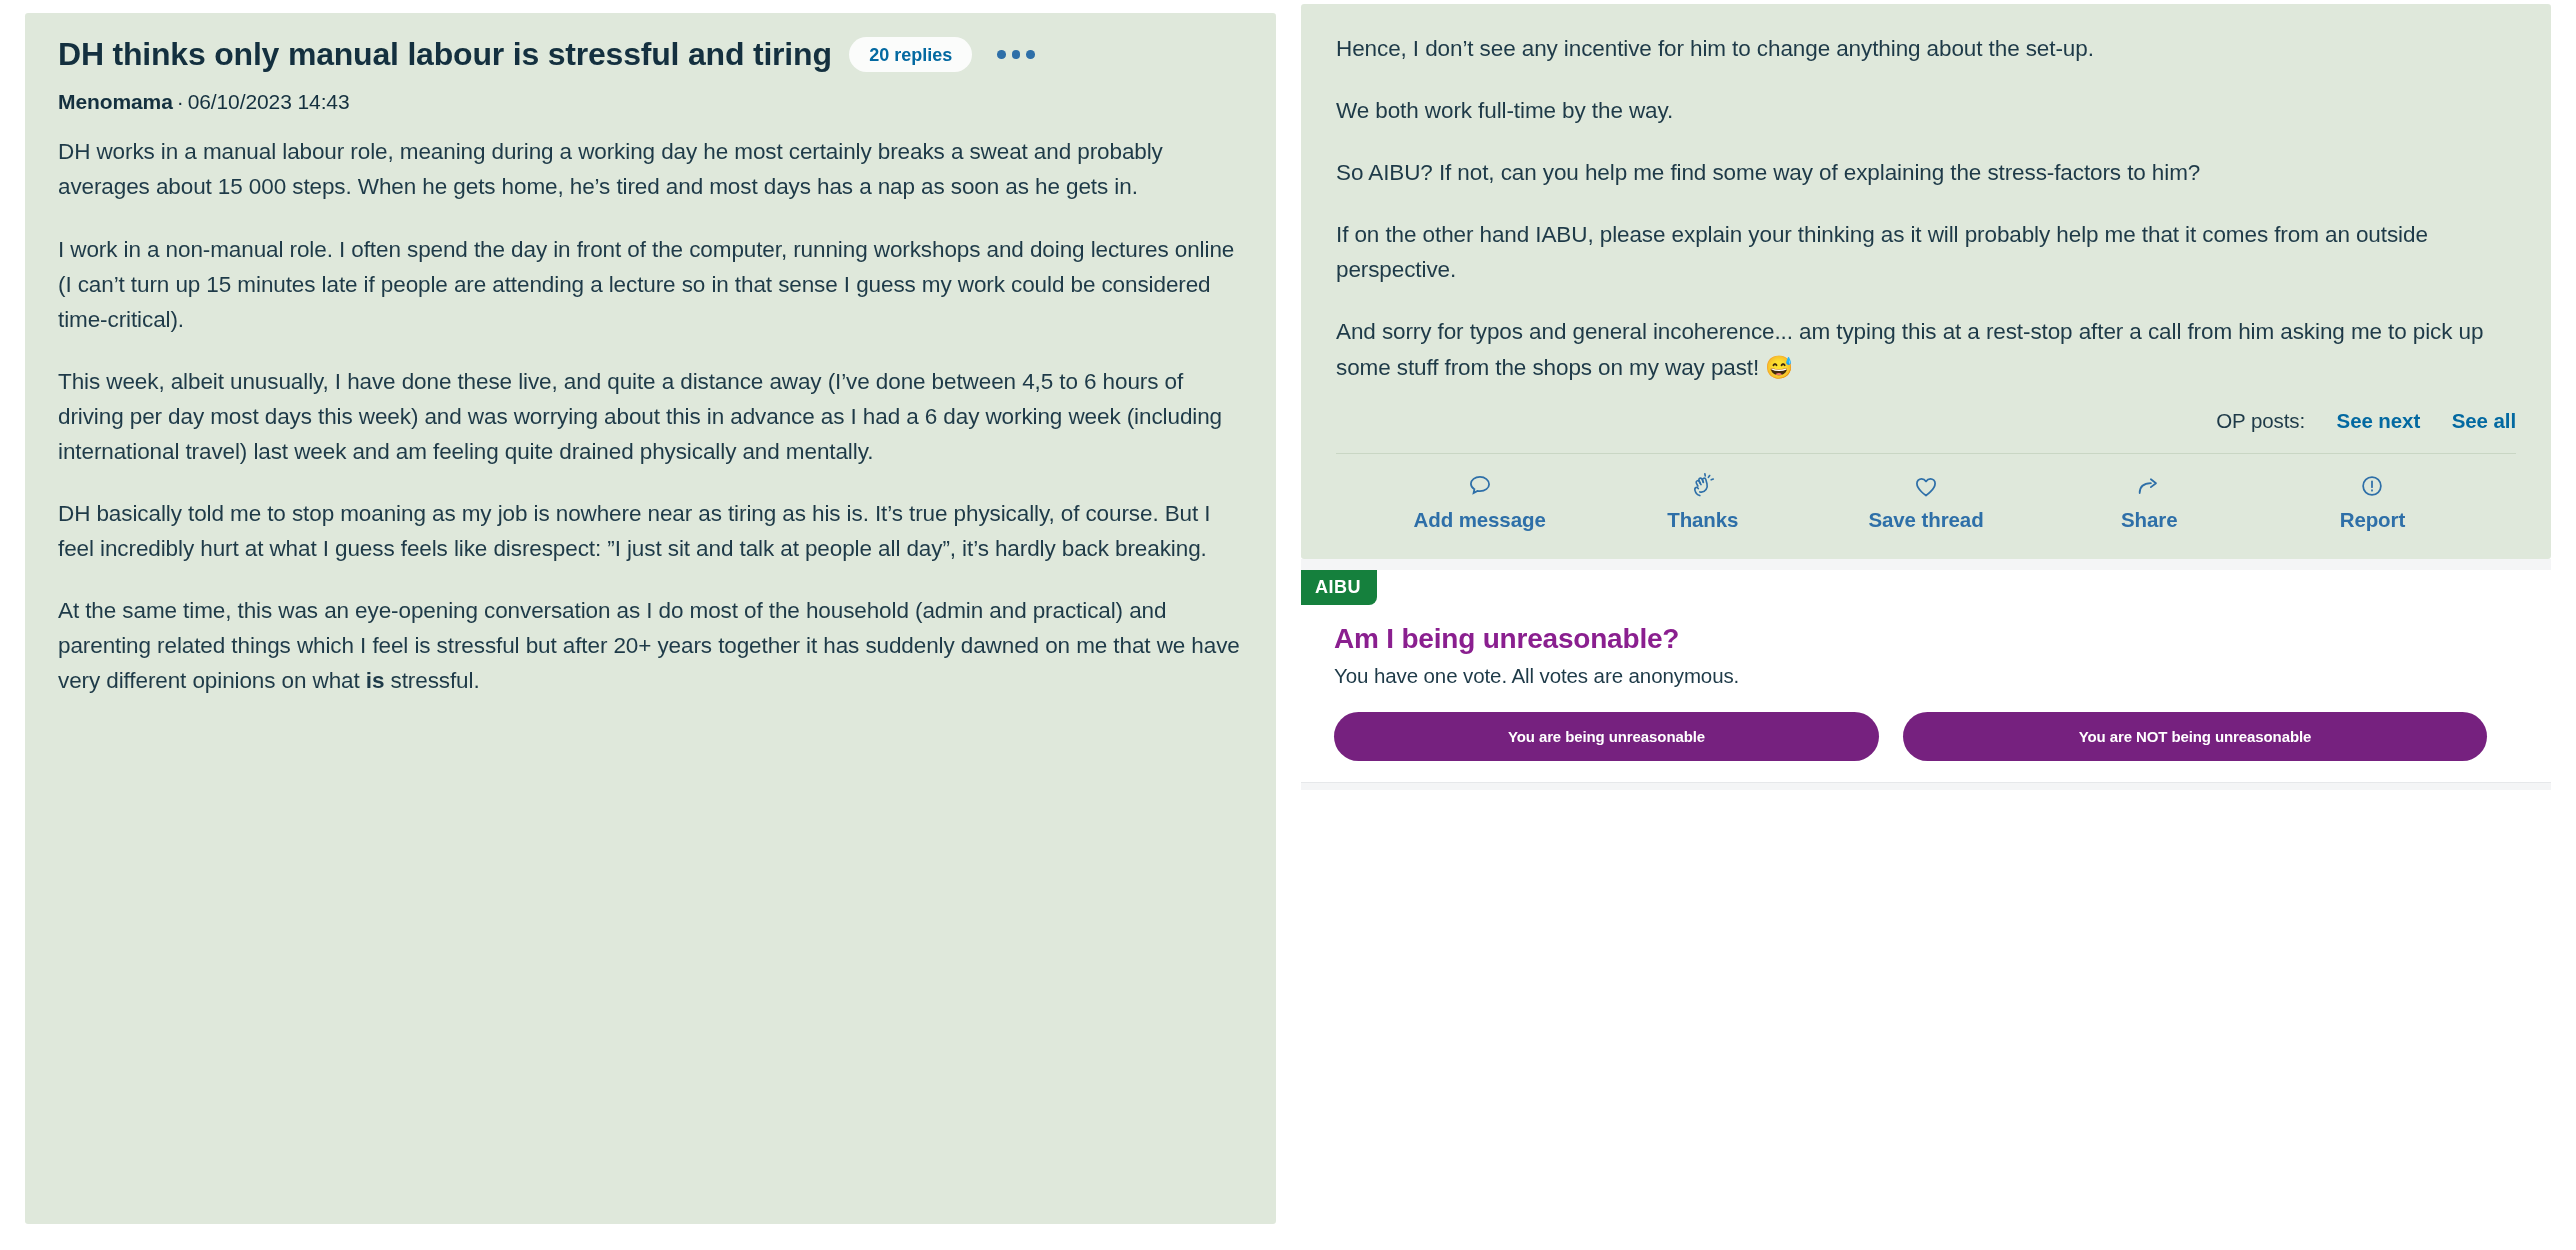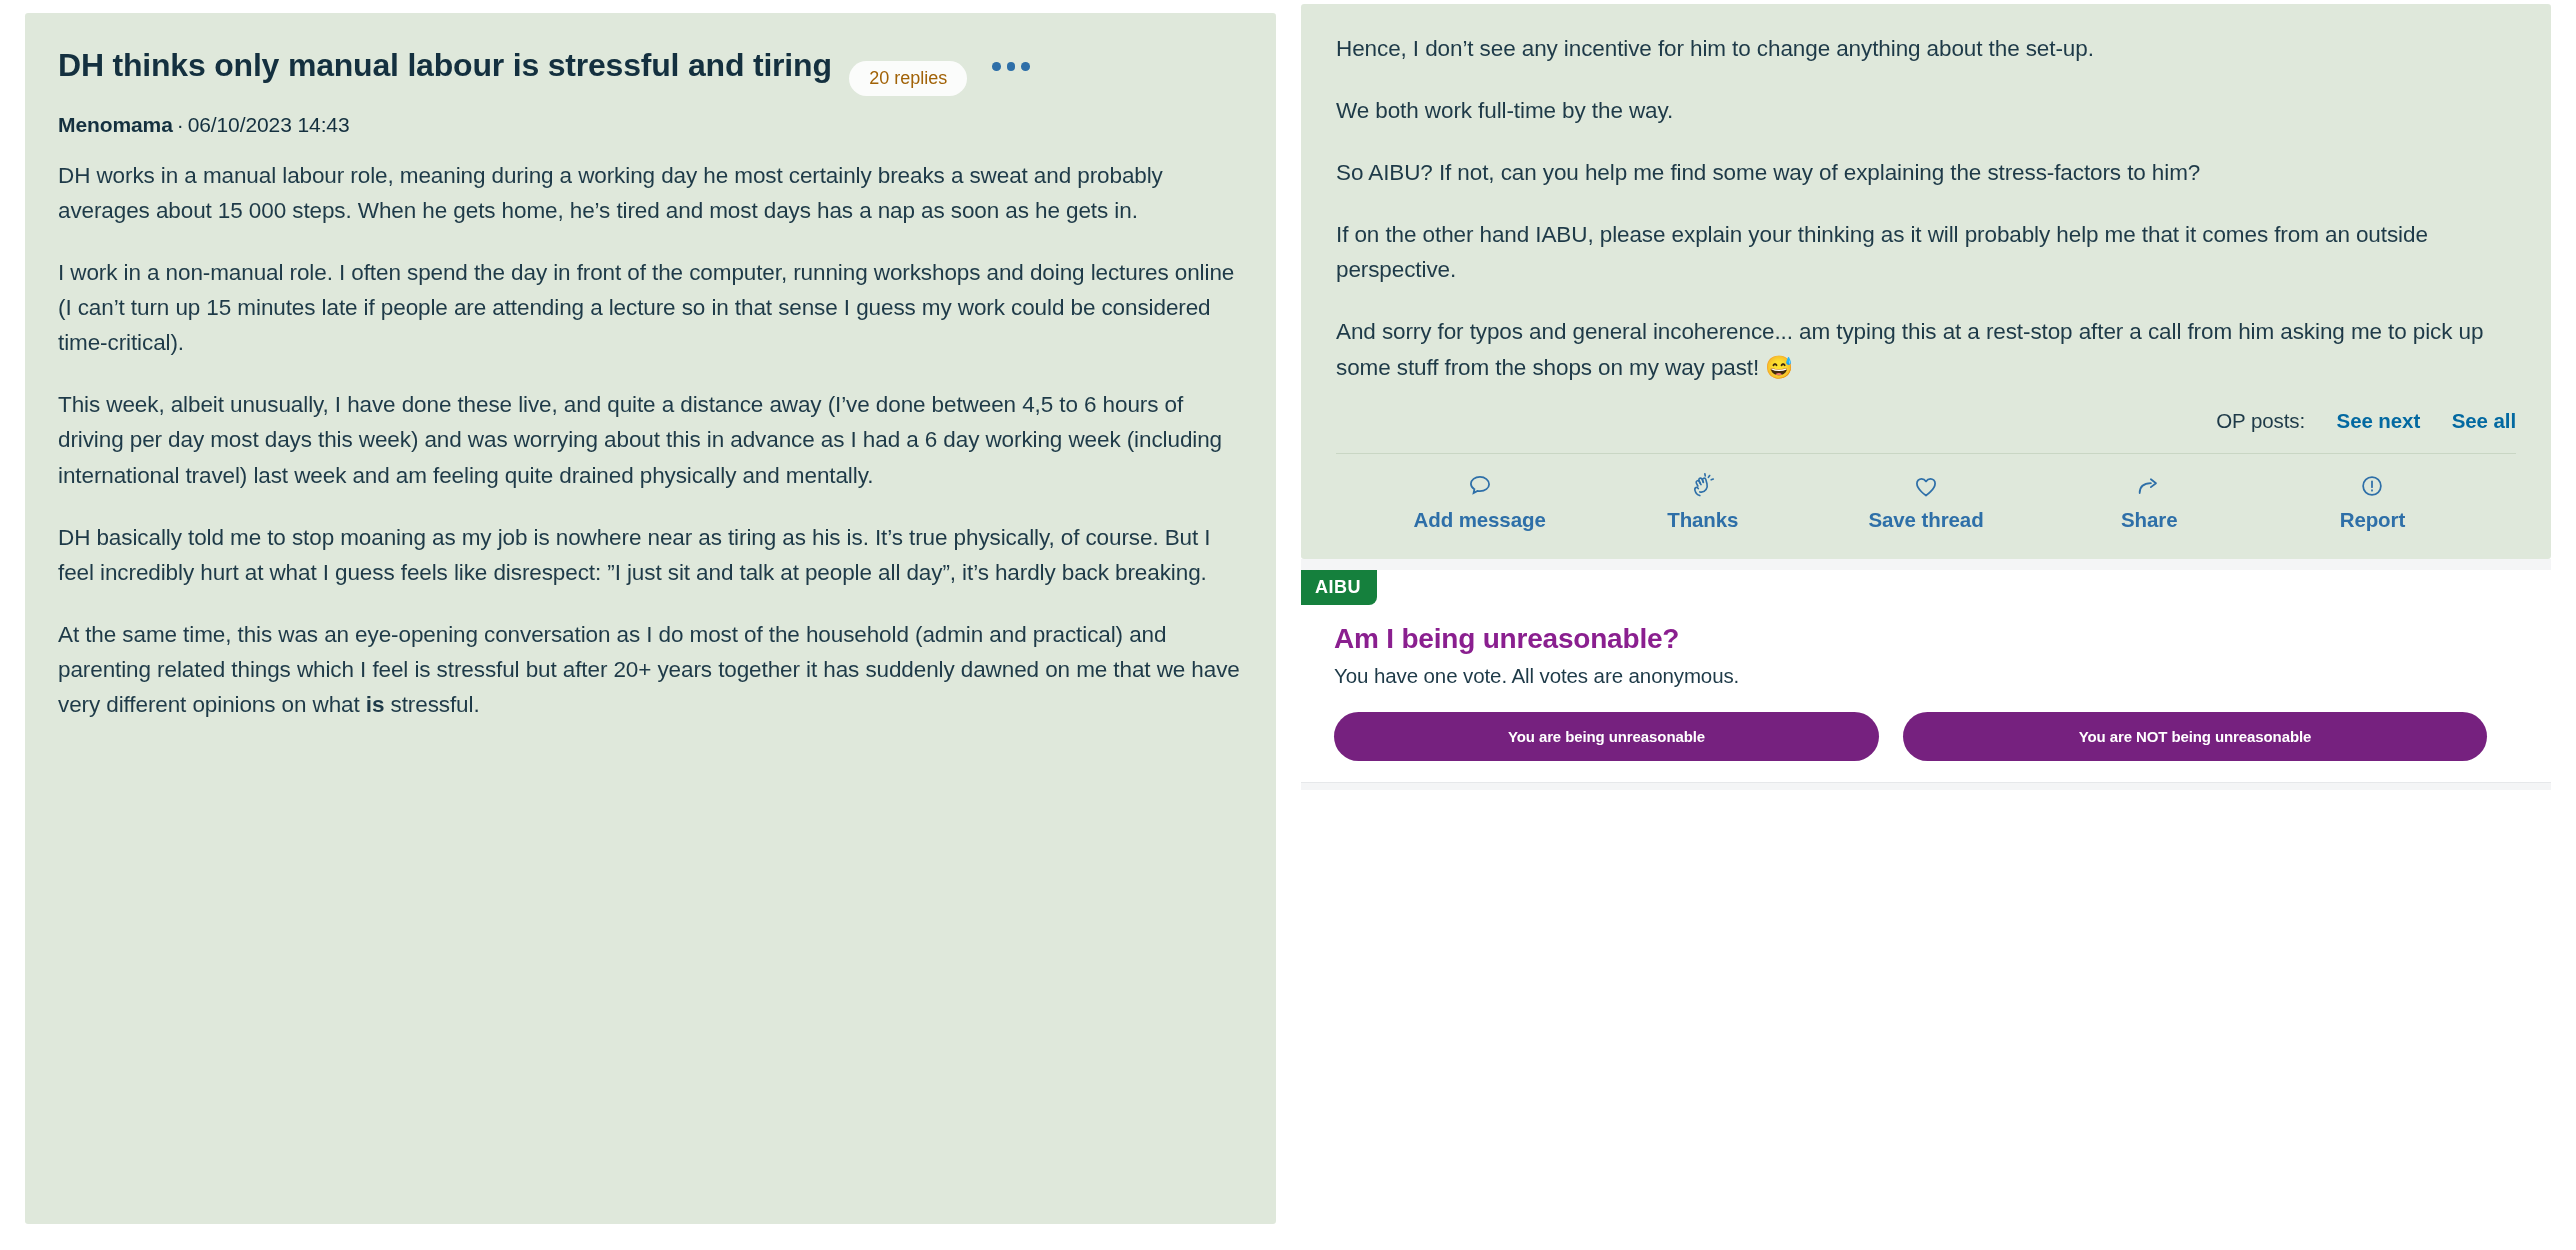--- a/index.html
+++ b/index.html
@@ -34,28 +34,27 @@
   .thread-title {
     font-size: 32px;
     font-weight: bold;
     color: #14303f;
     letter-spacing: -0.2px;
     line-height: 1.12;
     white-space: nowrap;
   }
   .replies-pill {
     background: #fbfcfb;
-    color: #a16207;
+    color: #0369a1;
     font-size: 18px;
-    font-weight: normal;
+    font-weight: bold;
     border-radius: 32px;
     padding: 8.7px 20px;
     white-space: nowrap;
     line-height: 1;
-    margin-top: 24px;
   }
   .kebab {
     display: flex;
     gap: 5.5px;
     align-items: center;
     padding: 8px 4.7px;
     margin-left: 3.2px;
     cursor: pointer;
   }
   .kebab i {

